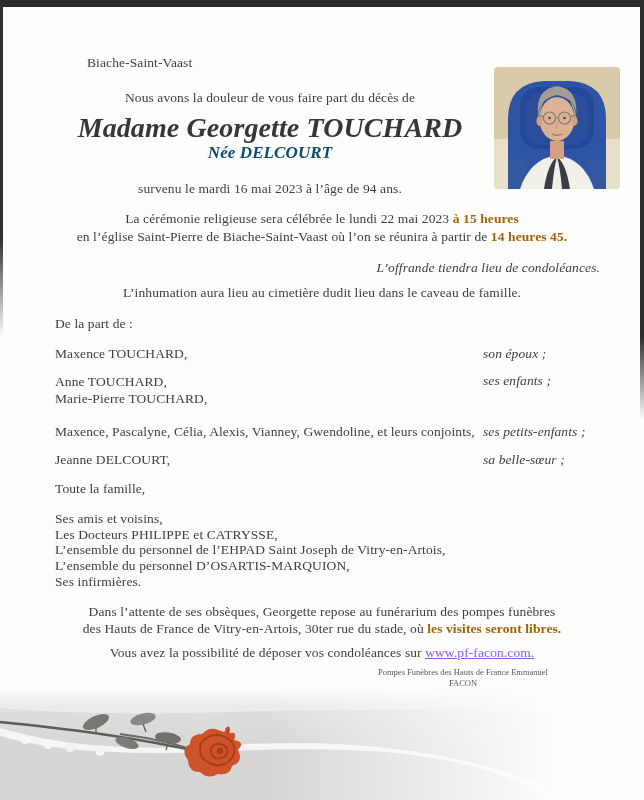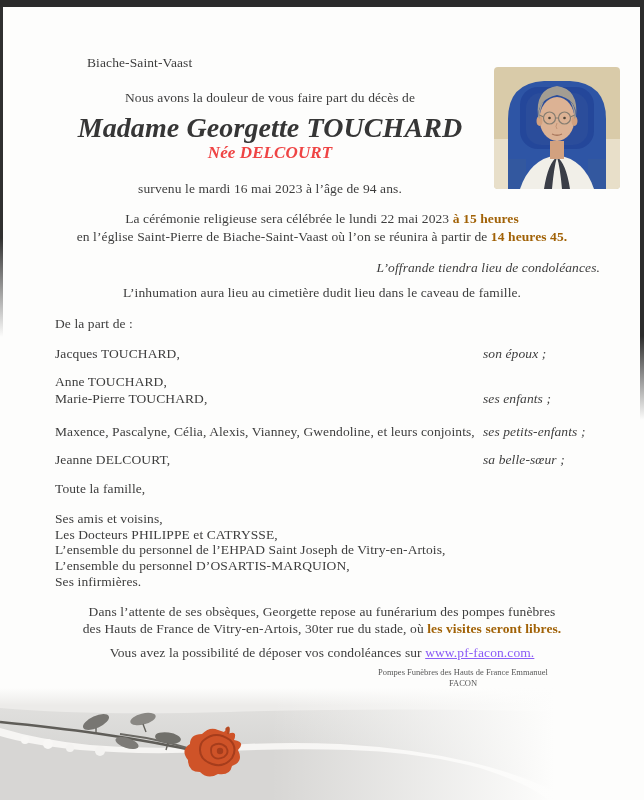--- a/index.html
+++ b/index.html
@@ -23,21 +23,21 @@
   .it{font-style:italic;}
   b{font-weight:bold;color:#a16207;}
   .city{left:55px;top:55px;margin-left:32px;}
   .intro{left:0;top:90px;width:540px;}
   .title{
     left:0;top:112px;width:540px;text-align:center;
     font-size:28px;line-height:32px;font-weight:bold;font-style:italic;color:#363636;
   }
   .maiden{
     left:0;top:145px;width:540px;text-align:center;
-    font-size:17px;font-weight:bold;font-style:italic;color:#ef4444;
+    font-size:17px;font-weight:bold;font-style:italic;color:#0c4a6e;
   }
   .death-line{left:0;top:181px;width:540px;}
   .ceremony{left:0;top:210px;width:644px;line-height:17.5px;}
   .offering{left:0;top:260px;width:600px;text-align:right;}
   .burial{left:0;top:285px;width:644px;}
   .from-heading{left:55px;top:316px;}
   .fam-name{left:55px;}
   .fam-rel{left:483px;font-style:italic;}
   .others{left:55px;top:511px;line-height:15.7px;}
   .resting{left:0;top:604px;width:644px;line-height:16.5px;}
@@ -103,26 +103,26 @@
 
   <div class="txt ceremony center">
     <div><span>La cérémonie religieuse sera célébrée le lundi 22 mai 2023 </span><b>à 15 heures</b></div>
     <div><span>en l’église Saint-Pierre de Biache-Saint-Vaast où l’on se réunira à partir de </span><b>14 heures 45.</b></div>
   </div>
   <div class="txt offering center it">L’offrande tiendra lieu de condoléances.</div>
   <div class="txt burial center">L’inhumation aura lieu au cimetière dudit lieu dans le caveau de famille.</div>
 
   <div class="txt from-heading">De la part de :</div>
 
-  <div class="txt fam-name" style="top:346px;">Jacques TOUCHARD,</div>
+  <div class="txt fam-name" style="top:346px;">Maxence TOUCHARD,</div>
   <div class="txt fam-rel" style="top:346px;">son époux ;</div>
 
   <div class="txt fam-name" style="top:374px;">Anne TOUCHARD,</div>
   <div class="txt fam-name" style="top:391px;">Marie-Pierre TOUCHARD,</div>
-  <div class="txt fam-rel" style="top:391px;">ses enfants ;</div>
+  <div class="txt fam-rel" style="top:373px;">ses enfants ;</div>
 
   <div class="txt fam-name" style="top:424px;">Maxence, Pascalyne, Célia, Alexis, Vianney, Gwendoline, et leurs conjoints,</div>
   <div class="txt fam-rel" style="top:424px;">ses petits-enfants ;</div>
 
   <div class="txt fam-name" style="top:452px;">Jeanne DELCOURT,</div>
   <div class="txt fam-rel" style="top:452px;">sa belle-sœur ;</div>
 
   <div class="txt fam-name" style="top:481px;">Toute la famille,</div>
 
   <div class="txt others">

